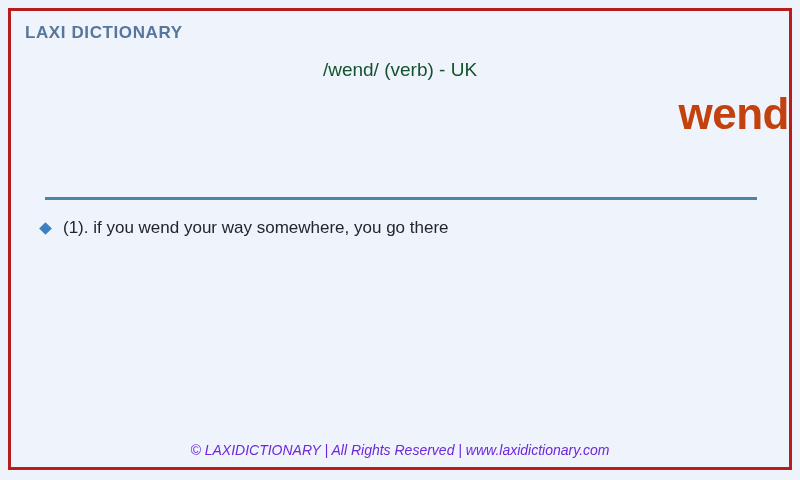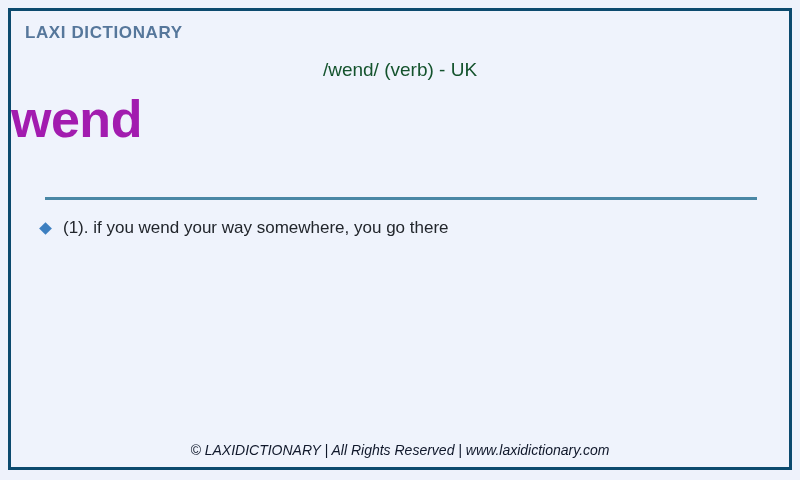--- a/index.html
+++ b/index.html
@@ -14,21 +14,21 @@
     overflow: hidden;
   }
 
   .card {
     position: absolute;
     left: 8px;
     top: 8px;
     width: 784px;
     height: 462px;
     box-sizing: border-box;
-    border: 3px solid #0c4a6e;
+    border: 3px solid #b91c1c;
     background: #eff3fc;
   }
 
   .brand {
     position: absolute;
     left: 14px;
     top: 12px;
     font-size: 17px;
     font-weight: bold;
     letter-spacing: 0.6px;
@@ -43,24 +43,24 @@
     text-align: center;
     font-size: 19px;
     color: #14532d;
   }
 
   .headword {
     position: absolute;
     left: 0;
     right: 0;
     top: 78px;
-    text-align: left;
-    font-size: 52px;
+    text-align: right;
+    font-size: 44px;
     font-weight: bold;
-    color: #a21caf;
+    color: #c2410c;
     letter-spacing: -0.5px;
   }
 
   .divider {
     position: absolute;
     left: 34px;
     right: 32px;
     top: 186px;
     height: 3px;
     background: #4a87a5;
@@ -97,21 +97,21 @@
   }
 
   .footer {
     position: absolute;
     left: 0;
     right: 0;
     bottom: 9px;
     text-align: center;
     font-size: 14px;
     font-style: italic;
-    color: #0f172a;
+    color: #6d28d9;
   }
 </style>
 </head>
 <body>
 
 <div class="card">
 
   <div class="brand">LAXI DICTIONARY</div>
 
   <div class="pronunciation">/wend/ (verb) - UK</div>

